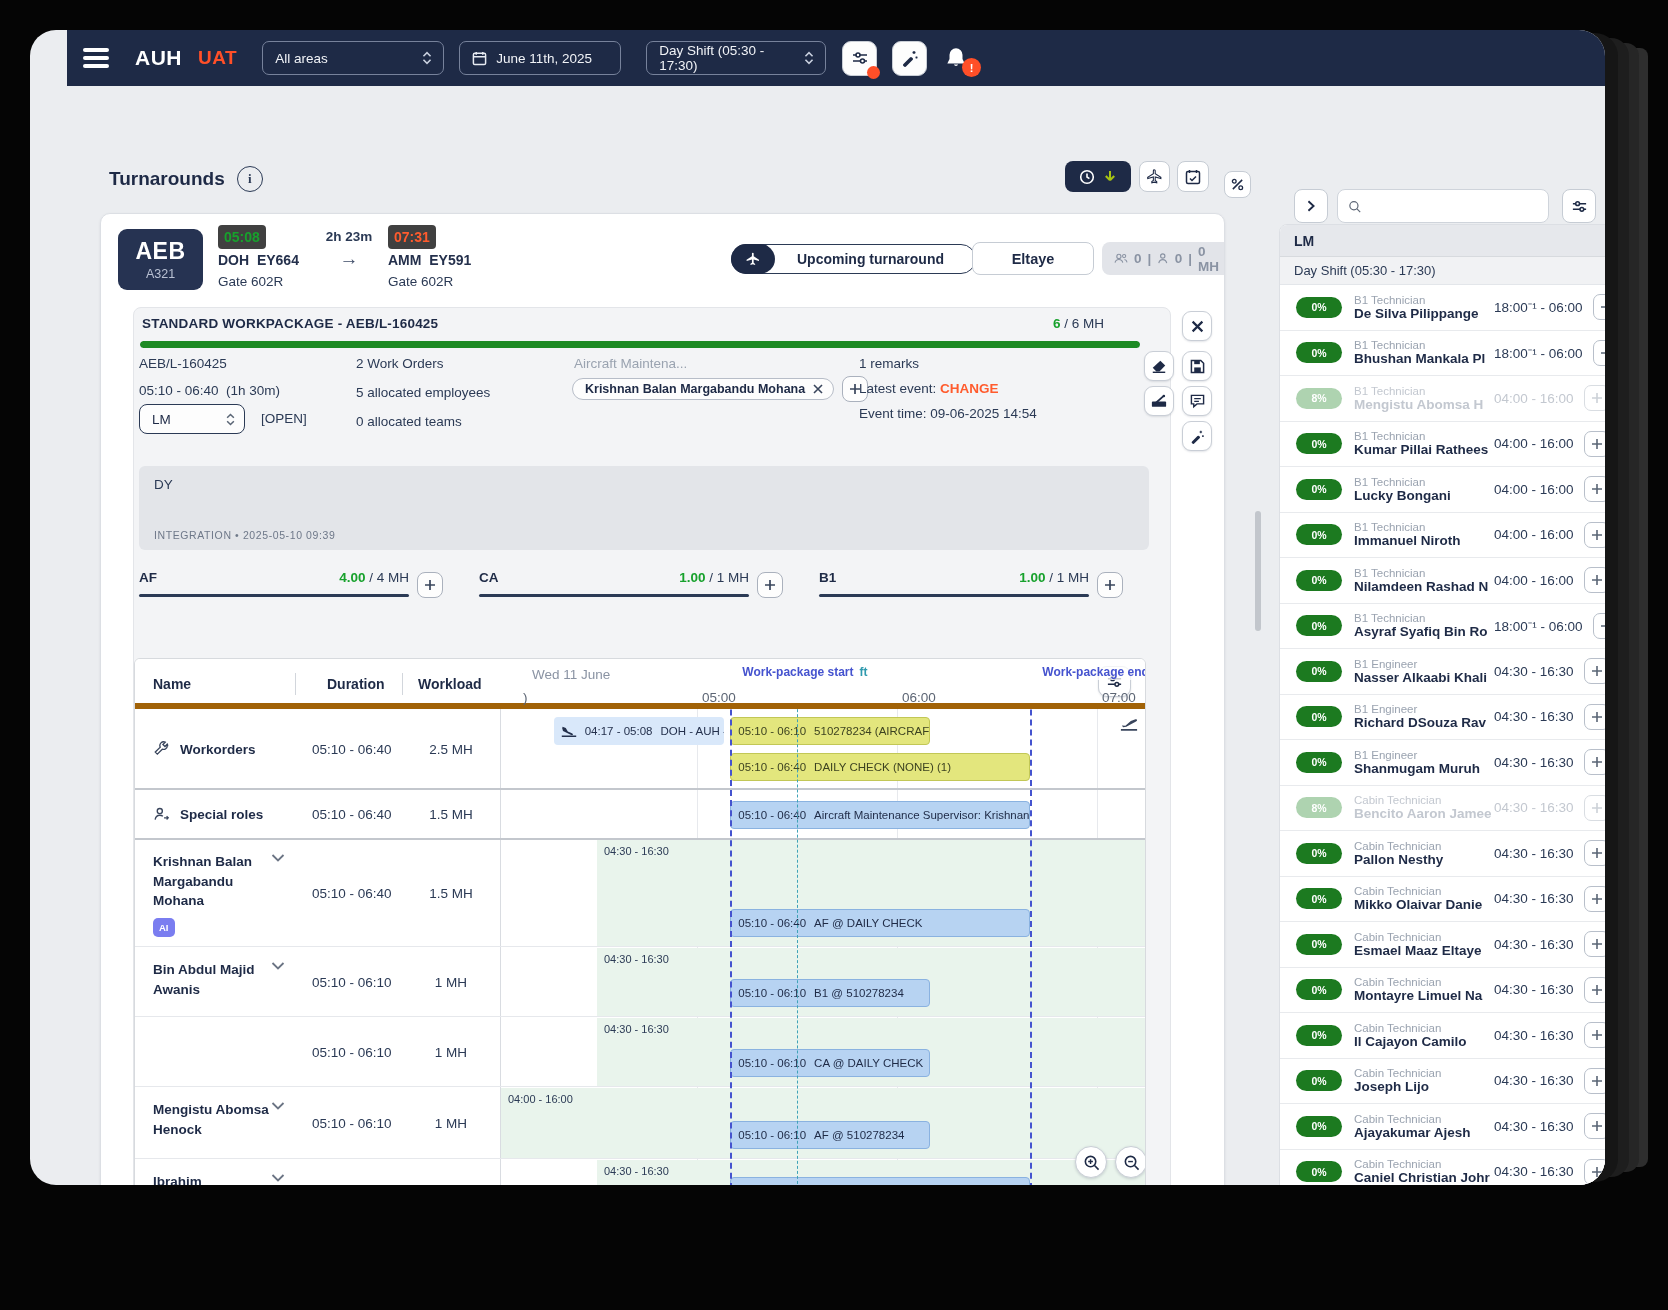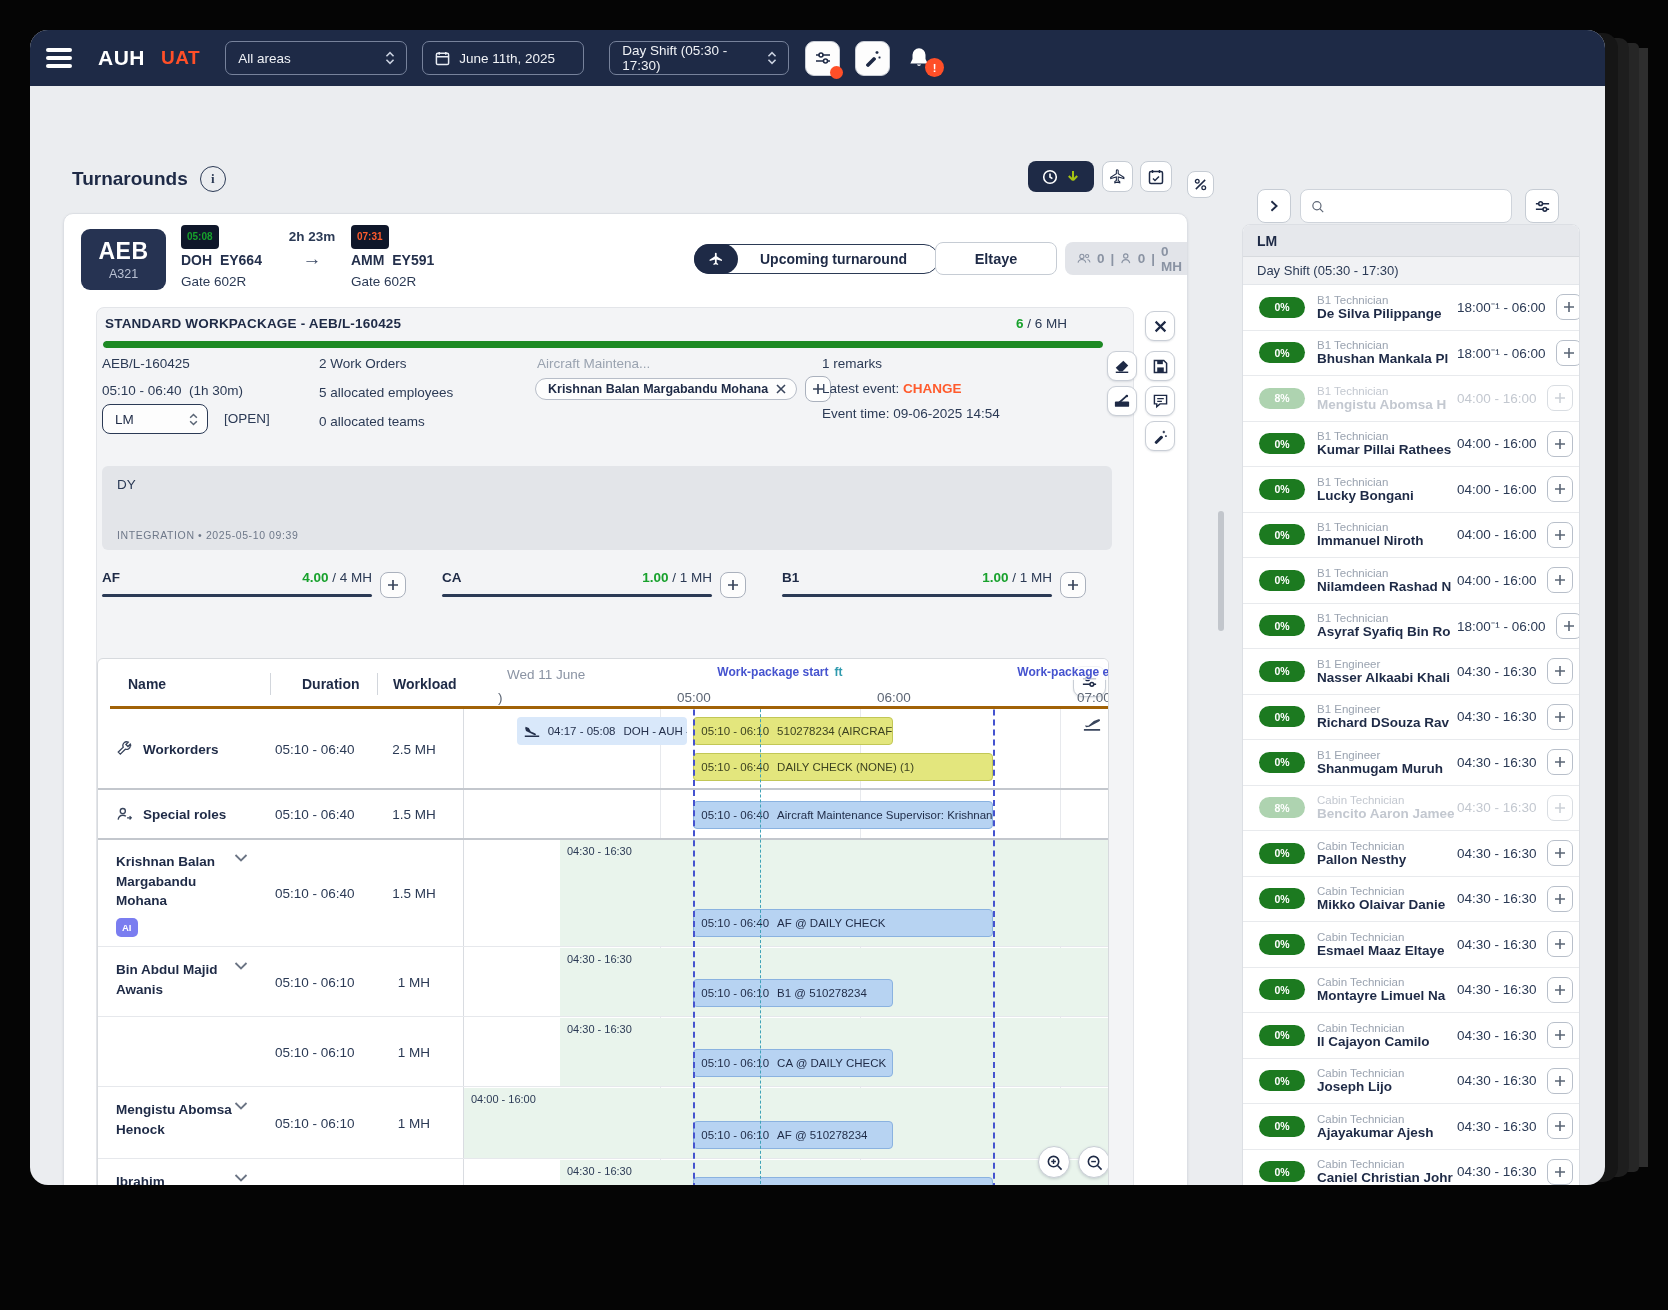--- a/index.html
+++ b/index.html
@@ -1,20 +1,20 @@
 <!DOCTYPE html>
 <html><head>
 <meta charset="utf-8">
 <style>
   * { margin:0; padding:0; box-sizing:border-box; }
   body { background:#050505; font-family:"Liberation Sans", sans-serif; }
   .stage { position:relative; width:1668px; height:1310px; background:#050505; overflow:hidden; }
   .app { position:absolute; left:30px; top:30px; width:1575px; height:1155px; background:#ebedf0;
-         border-radius:18px; overflow:hidden;
-         box-shadow: 16px 0 0 -3px #161616, 32px 0 0 -8px #1e1e1e, 47px 0 0 -13px #262626, 61px 0 0 -18px #2e2e2e; }
+         border-radius:26px; overflow:hidden;
+         box-shadow: 16px 0 0 -3px #161616, 32px 0 0 -8px #1e1e1e, 47px 0 0 -13px #262626, 61px 0 0 -18px #2e2e2e; padding-left: 37px; }
   .abs { position:absolute; }
   .ic { display:inline-flex; align-items:center; justify-content:center; }
   .ic svg { width:100%; height:100%; display:block; }
 
   
   .navbar { height:56px; background:#1e2a46; display:flex; align-items:center; padding:0 18px 0 16px; gap:0; }
   .hamburger { width:26px; height:20px; display:flex; flex-direction:column; justify-content:space-between; cursor:pointer; }
   .hamburger div { height:4px; background:#fff; border-radius:2px; }
   .brand { color:#fff; font-size:21px; font-weight:bold; margin-left:26px; letter-spacing:.5px; }
   .env { color:#ff4f28; font-size:19px; font-weight:bold; margin-left:16px; letter-spacing:.5px; }
@@ -41,21 +41,21 @@
               display:flex; align-items:center; justify-content:center; cursor:pointer; }
   .tool-pill { background:#1e2a46; border:none; }
 
   
   .main-card { left:13px; top:127px; width:1125px; height:998px; background:#fff; border:1px solid #dcdfe4;
                border-radius:10px; box-shadow:0 1px 3px rgba(20,30,60,.08); overflow:hidden; }
   .reg-block { left:17px; top:15px; width:85px; height:61px; background:#263352; border-radius:9px; color:#fff;
                display:flex; flex-direction:column; align-items:center; justify-content:center; }
   .reg-block .reg { font-size:23px; font-weight:bold; letter-spacing:.5px; }
   .reg-block .actype { font-size:12.5px; color:#b9c1d3; margin-top:2px; }
-  .time-pill { display:inline-block; background:#0f172a; border-radius:4px; padding:1px 6px; font-size:10px; font-weight:bold; }
+  .time-pill { display:inline-block; background:#404040; border-radius:4px; padding:1px 6px; font-size:14px; font-weight:bold; }
   .t-green { color:#17a12c; } .t-orange { color:#ff5b2d; }
   .fl-col { font-size:13.5px; color:#2b3a55; line-height:22px; }
   .fl-col .fl-line { font-size:14px; font-weight:bold; color:#24304c; }
   .upcoming-pill { left:630px; top:30px; height:30px; border:1.5px solid #2b3a55; border-radius:999px; background:#fff;
                    display:flex; align-items:center; padding-right:20px; cursor:pointer; }
   .upcoming-pill .pl { width:44px; height:30px; margin:-1.5px 12px -1.5px -1.5px; background:#1e2a46; border-radius:999px;
                        color:#fff; display:flex; align-items:center; justify-content:center; }
   .upcoming-pill span { font-size:14px; font-weight:bold; color:#1e2a46; }
   .remarks-btn { left:871px; top:28px; width:122px; height:33px; background:#fff; border:1px solid #c6ccd4; border-radius:8px;
                  font-size:14.5px; font-weight:bold; color:#1e2a46; display:flex; align-items:center; justify-content:center; cursor:pointer; }
@@ -84,21 +84,21 @@
   .note-src { left:15px; bottom:9px; font-size:10.5px; color:#6e7889; letter-spacing:.6px; }
 
   .skill-group { top:262px; width:270px; height:30px; }
   .skill-top { display:flex; justify-content:space-between; align-items:flex-start; font-size:13.5px; color:#2b3a55; }
   .skill-top .nm { font-weight:bold; color:#1e2a46; }
   .skill-top b { color:#17a12c; font-weight:bold; }
   .skill-line { position:absolute; left:0; right:0; top:24px; height:3px; background:#2b3a55; border-radius:2px; }
 
   
   .gtable { left:0px; top:350px; width:1012px; height:542px; background:#fff; border:1px solid #d7dade; border-radius:6px; overflow:hidden; }
-  .gheader { position:absolute; left:12px; top:0; width:100%; height:50px; border-bottom:3px solid #a16207; background:#fff; z-index:5; }
+  .gheader { position:absolute; left:0; top:0; width:100%; height:50px; border-bottom:6px solid #a16207; background:#fff; z-index:5; }
   .gcol-h { position:absolute; top:0; height:50px; display:flex; align-items:center; font-size:14px; font-weight:bold; color:#1e2a46; }
   .vsep { position:absolute; top:14px; height:22px; width:1px; background:#d2d6dc; }
   .gline { position:absolute; top:0; bottom:0; width:1px; background:#e7e9ed; z-index:0; }
   .gline.bound { background:#d9dce1; }
   .dash { position:absolute; top:0; bottom:0; width:0; border-left:2px dashed #4553cf; z-index:3; }
   .dash.teal { border-left:1.5px dashed #3fa3b8; }
   .wp-flag { position:absolute; top:5px; font-size:12px; font-weight:bold; color:#4553cf; z-index:6; background:rgba(255,255,255,.75); padding:1px 4px; border-radius:3px; white-space:nowrap; }
   .wp-flag .tag { color:#2f9aae; margin-left:6px; }
   .day-label { position:absolute; top:8px; font-size:13.5px; color:#8a93a3; z-index:4; }
   .tick-label { position:absolute; top:31px; font-size:13.5px; color:#5d6675; z-index:4; }

